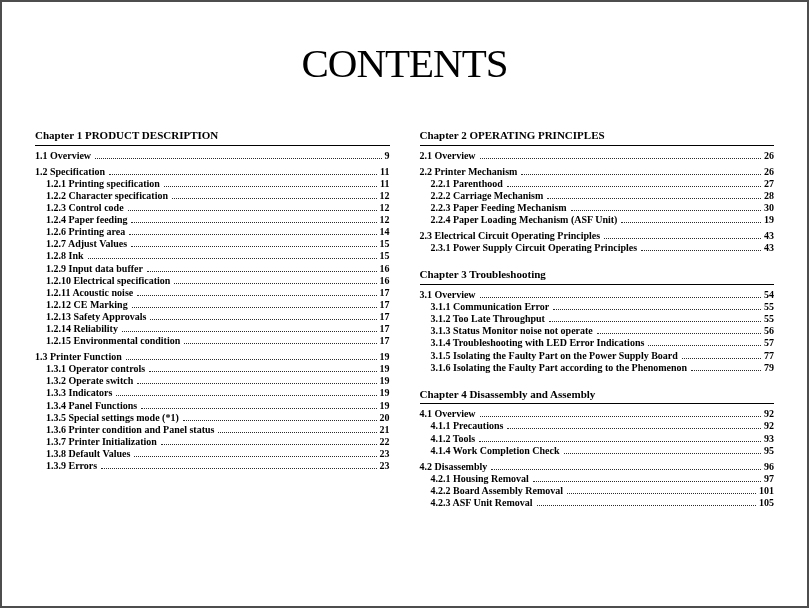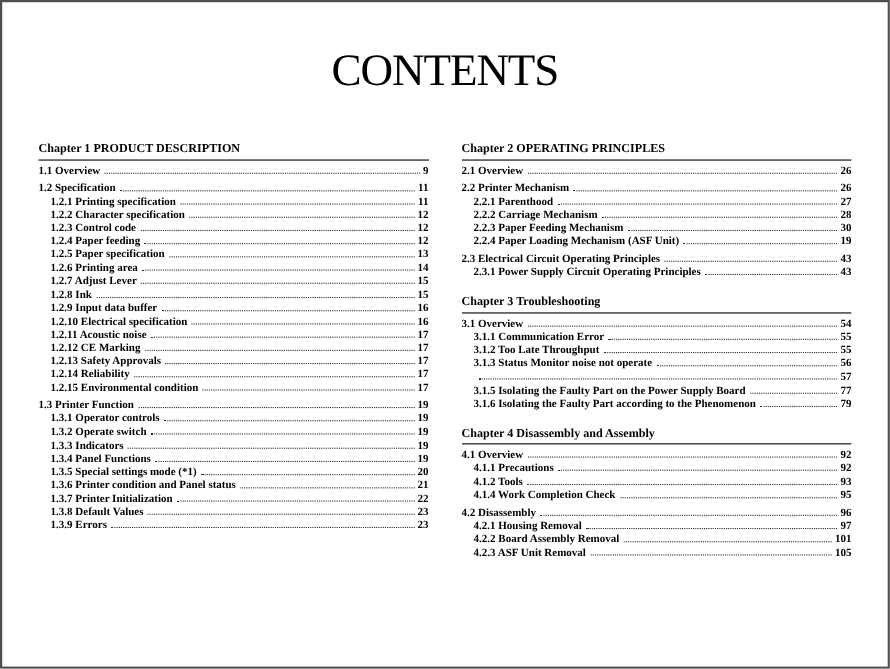--- a/index.html
+++ b/index.html
@@ -118,34 +118,29 @@
     <span class="leader"></span>
     <span class="pagenum">12</span>
   </div>
 
   <div class="entry l2">
     <span class="label">1.2.4 Paper feeding</span>
     <span class="leader"></span>
     <span class="pagenum">12</span>
   </div>
 
-  <div class="entry l2">
-    <span class="label">1.2.5 Paper specification</span>
-    <span class="leader"></span>
-    <span class="pagenum">13</span>
-  </div>
 
   <div class="entry l2">
     <span class="label">1.2.6 Printing area</span>
     <span class="leader"></span>
     <span class="pagenum">14</span>
   </div>
 
   <div class="entry l2">
-    <span class="label">1.2.7 Adjust Lever</span>
+    <span class="label">1.2.7 Adjust Values</span>
     <span class="leader"></span>
     <span class="pagenum">15</span>
   </div>
 
   <div class="entry l2">
     <span class="label">1.2.8 Ink</span>
     <span class="leader"></span>
     <span class="pagenum">15</span>
   </div>
 
@@ -330,20 +325,21 @@
     <span class="pagenum">55</span>
   </div>
 
   <div class="entry l2">
     <span class="label">3.1.3 Status Monitor noise not operate</span>
     <span class="leader"></span>
     <span class="pagenum">56</span>
   </div>
 
   <div class="entry l2">
+    <span class="label">3.1.4 Troubleshooting with LED Error Indications</span>
     <span class="leader"></span>
     <span class="pagenum">57</span>
   </div>
 
   <div class="entry l2">
     <span class="label">3.1.5 Isolating the Faulty Part on the Power Supply Board</span>
     <span class="leader"></span>
     <span class="pagenum">77</span>
   </div>
 

